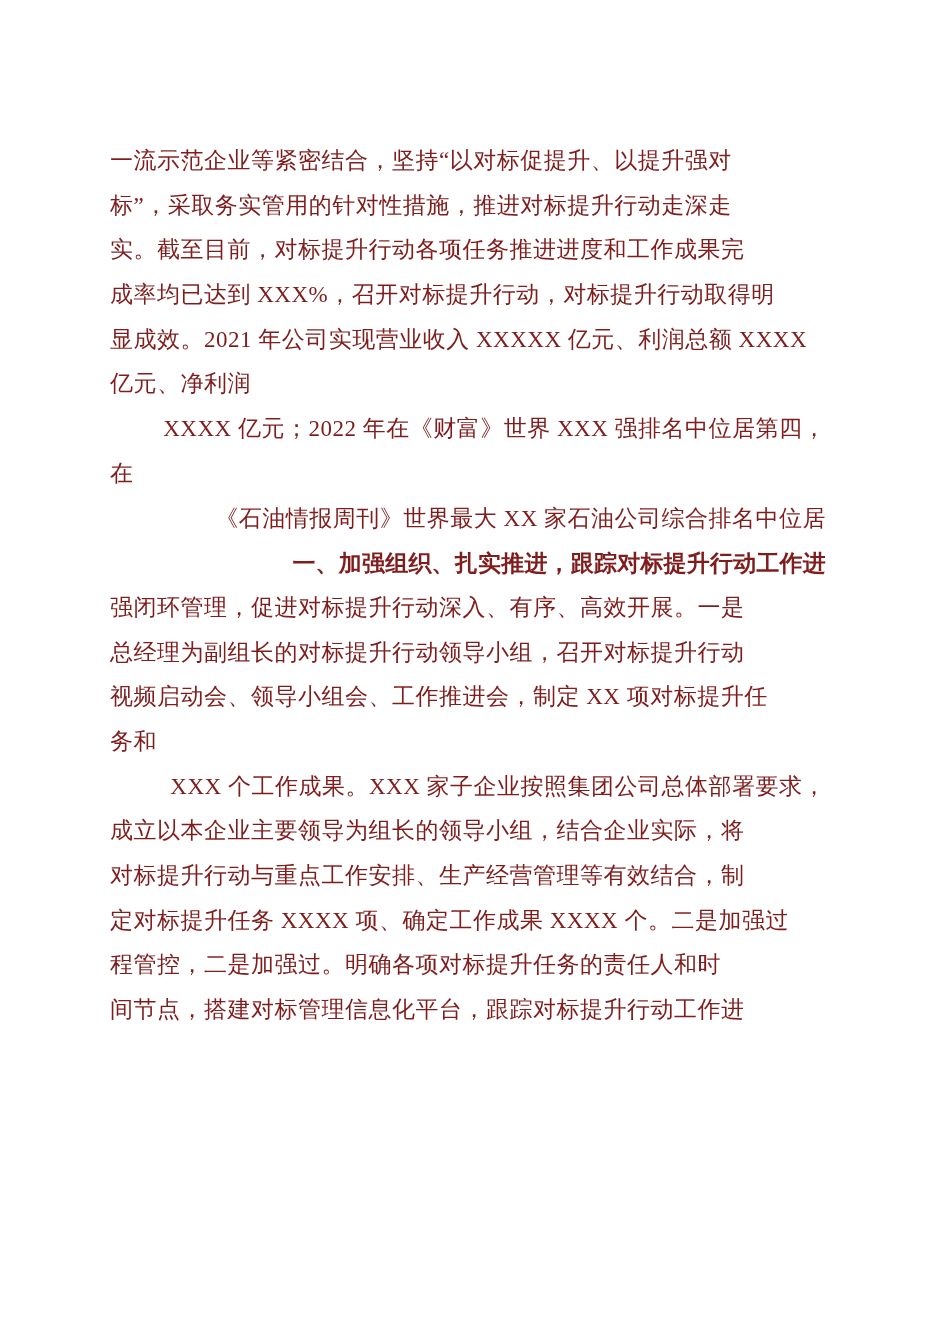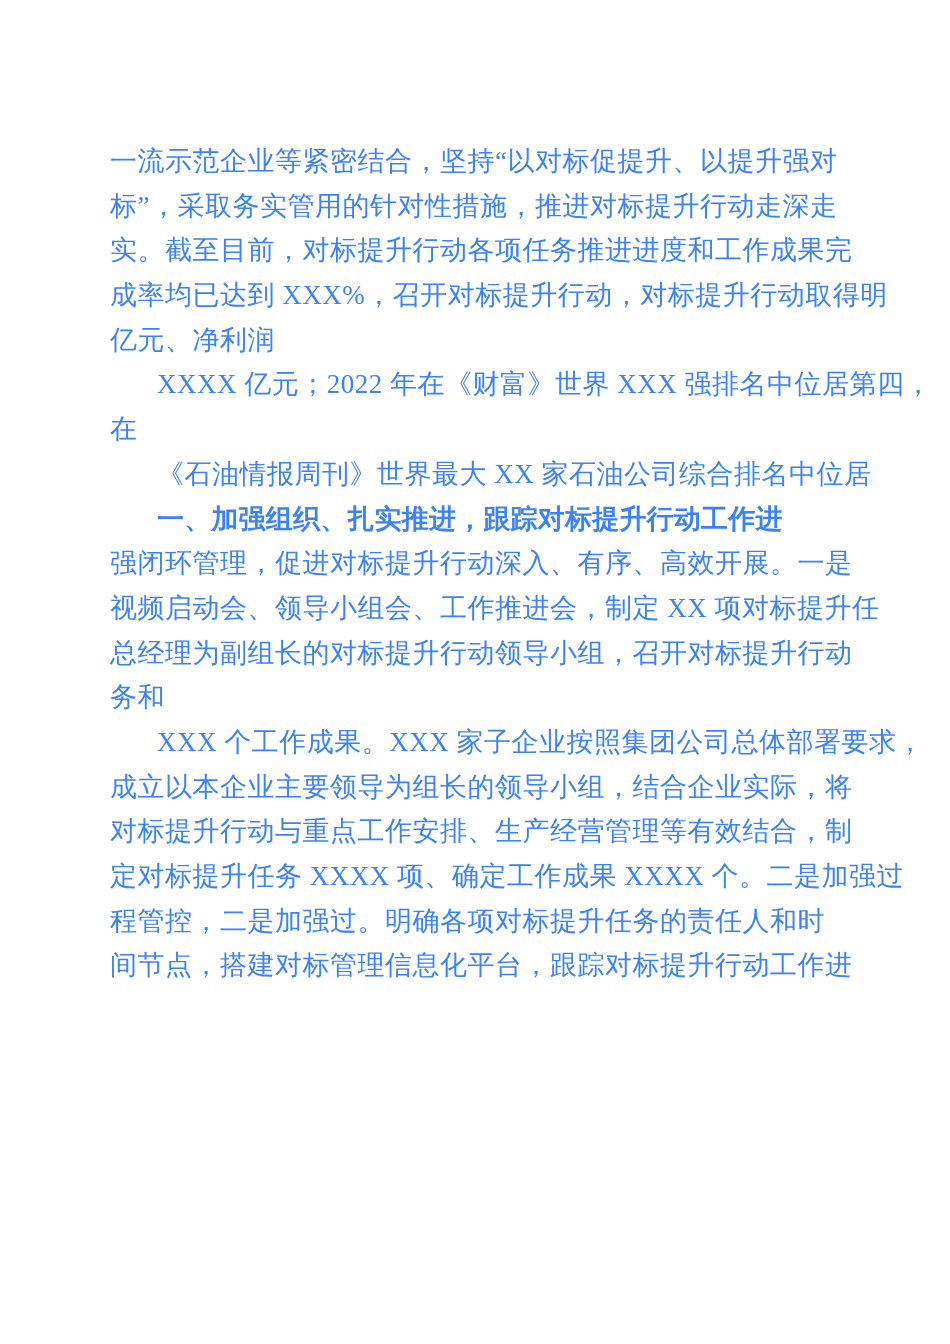--- a/index.html
+++ b/index.html
@@ -17,52 +17,54 @@
   .content {
     position: absolute;
     left: 110px;
     top: 139px;
     width: 716px;
   }
   .line {
     height: 44.7px;
     line-height: 44.7px;
     font-family: "Liberation Serif", "DejaVu Serif", serif;
-    font-size: 27px;
+    font-size: 23px;
     letter-spacing: 0.5px;
-    color: #3b82f6;
+    color: #7f1d1d;
     white-space: nowrap;
     text-align: left;
   }
   .line.indent {
     text-indent: 47px;
+    text-align: right;
   }
   .line.heading {
     font-family: "Liberation Sans", "DejaVu Sans", sans-serif;
     font-weight: bold;
     letter-spacing: 0.2px;
   }
 </style>
 </head>
 <body>
 
 <div class="page">
   <div class="content" id="doc-content">
       <div class="line">一流示范企业等紧密结合，坚持“以对标促提升、以提升强对</div>
       <div class="line">标”，采取务实管用的针对性措施，推进对标提升行动走深走</div>
       <div class="line">实。截至目前，对标提升行动各项任务推进进度和工作成果完</div>
       <div class="line">成率均已达到 XXX%，召开对标提升行动，对标提升行动取得明</div>
+      <div class="line">显成效。2021 年公司实现营业收入 XXXXX 亿元、利润总额 XXXX</div>
       <div class="line">亿元、净利润</div>
       <div class="line indent">XXXX 亿元；2022 年在《财富》世界 XXX 强排名中位居第四，</div>
       <div class="line">在</div>
       <div class="line indent">《石油情报周刊》世界最大 XX 家石油公司综合排名中位居</div>
       <div class="line heading indent">一、加强组织、扎实推进，跟踪对标提升行动工作进</div>
       <div class="line">强闭环管理，促进对标提升行动深入、有序、高效开展。一是</div>
+      <div class="line">总经理为副组长的对标提升行动领导小组，召开对标提升行动</div>
       <div class="line">视频启动会、领导小组会、工作推进会，制定 XX 项对标提升任</div>
-      <div class="line">总经理为副组长的对标提升行动领导小组，召开对标提升行动</div>
       <div class="line">务和</div>
       <div class="line indent">XXX 个工作成果。XXX 家子企业按照集团公司总体部署要求，</div>
       <div class="line">成立以本企业主要领导为组长的领导小组，结合企业实际，将</div>
       <div class="line">对标提升行动与重点工作安排、生产经营管理等有效结合，制</div>
       <div class="line">定对标提升任务 XXXX 项、确定工作成果 XXXX 个。二是加强过</div>
       <div class="line">程管控，二是加强过。明确各项对标提升任务的责任人和时</div>
       <div class="line">间节点，搭建对标管理信息化平台，跟踪对标提升行动工作进</div>
     </div>
 </div>
 

